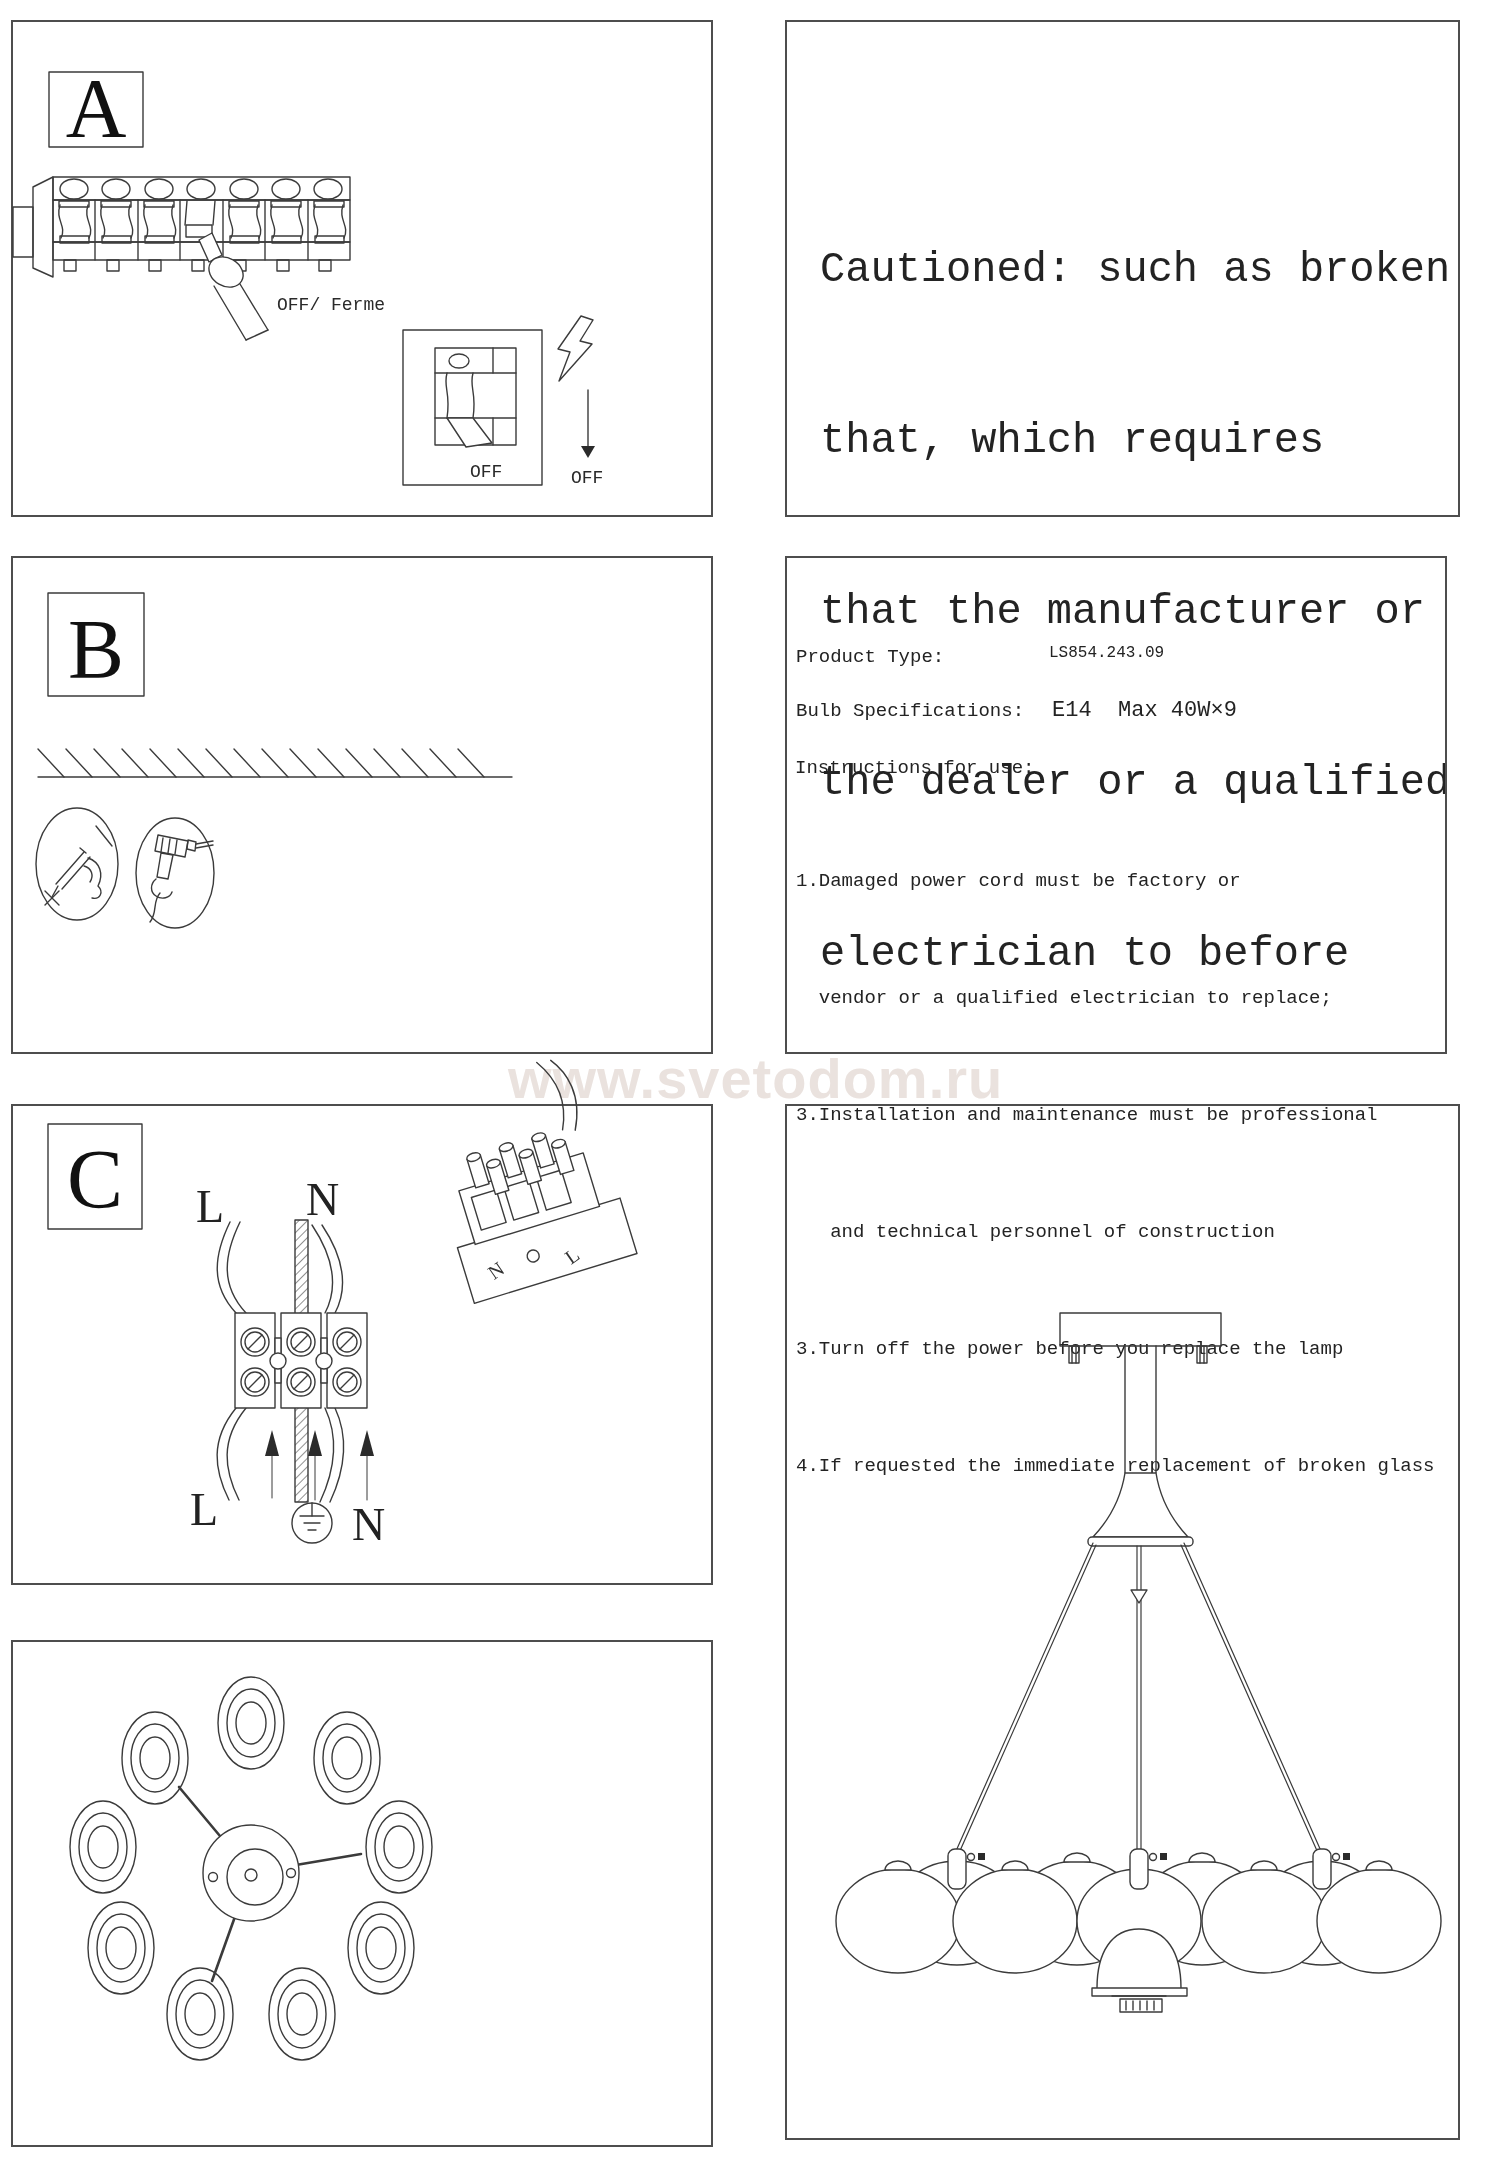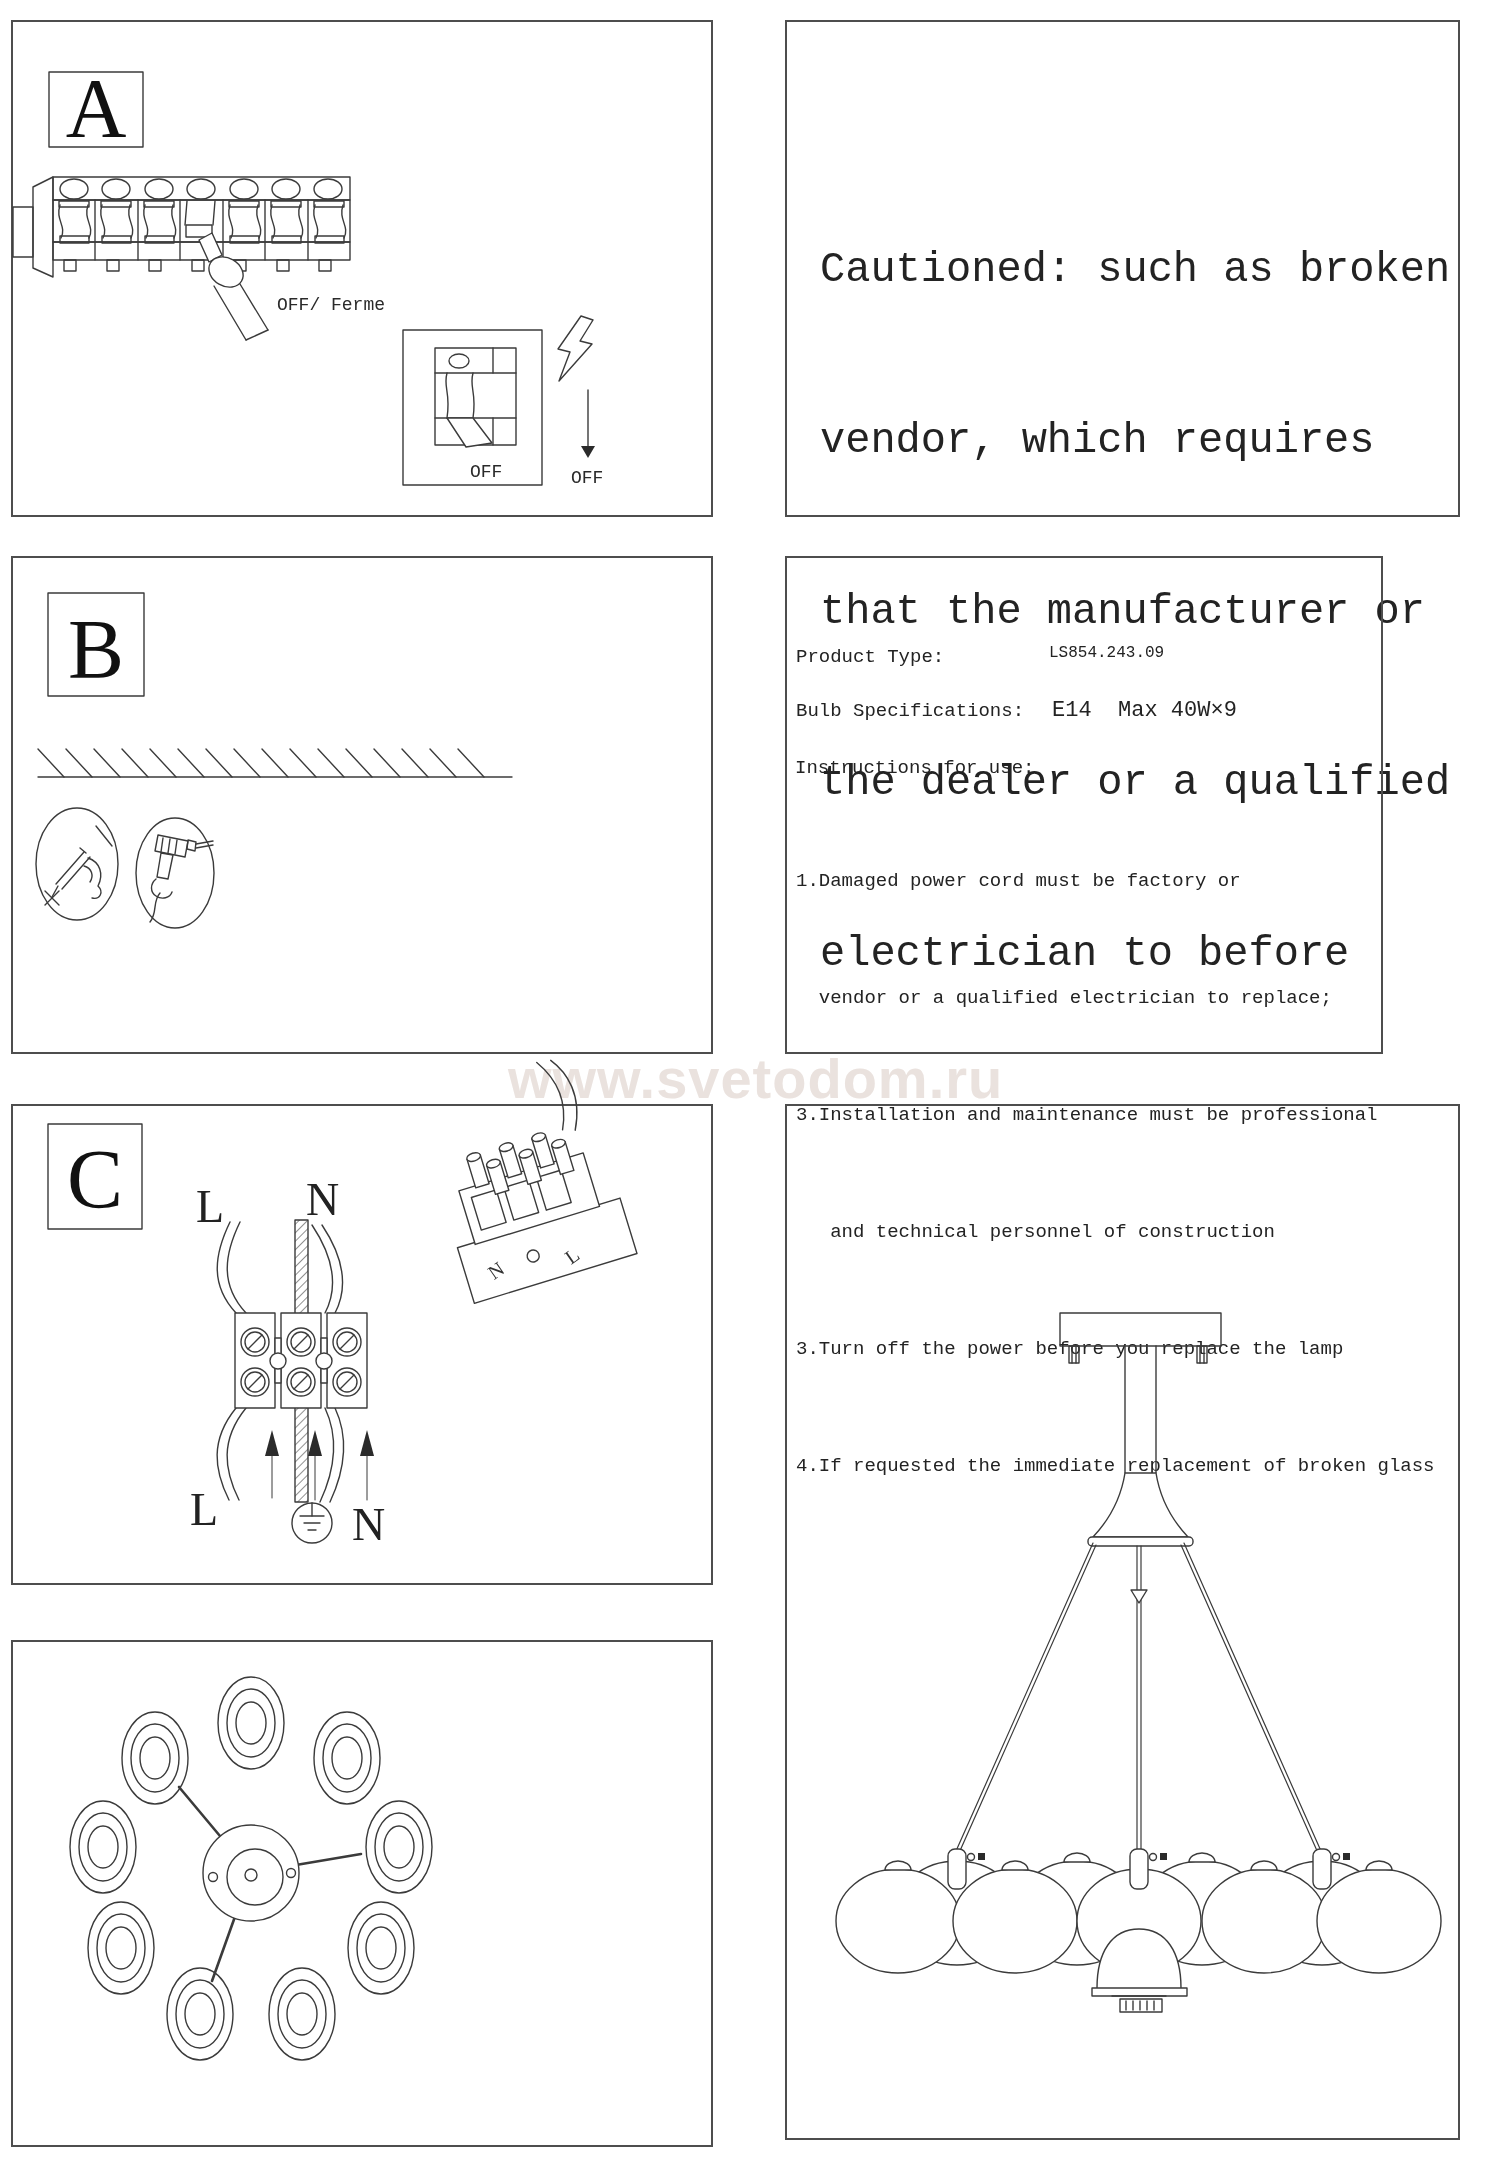--- a/index.html
+++ b/index.html
@@ -23,28 +23,28 @@
 <body>
 
 <div id="page">
 
   <div class="wm" style="color:#eae2de;">www.svetodom.ru</div>
 
   <div class="panel" style="left:11px;top:20px;width:702px;height:497px;"></div>
   <div class="panel" style="left:785px;top:20px;width:675px;height:497px;padding-left:9px;">
     <div class="caution">
       <div>Cautioned: such as broken</div>
-      <div>vendor, which requires</div>
+      <div>that, which requires</div>
       <div>that the manufacturer or</div>
       <div>the dealer or a qualified</div>
       <div>electrician to before</div>
     </div>
   </div>
   <div class="panel" style="left:11px;top:556px;width:702px;height:498px;"></div>
-  <div class="panel" style="left:785px;top:556px;width:598px;height:498px;">
+  <div class="panel" style="left:785px;top:556px;width:662px;height:498px;">
     <div class="spec spec-label" style="left:9px;top:88px;">Product Type:</div>
     <div class="spec spec-value" style="left:262px;top:86px;">LS854.243.09</div>
     <div class="spec spec-label" style="left:9px;top:142px;">Bulb Specifications:</div>
     <div class="spec spec-value" style="left:265px;top:140px;font-size:22px;">E14  Max 40W×9</div>
     <div class="spec spec-label" style="left:8px;top:199px;">Instructions for use:</div>
     <div class="instr">
       <div>1.Damaged power cord must be factory or</div>
       <div>  vendor or a qualified electrician to replace;</div>
       <div>3.Installation and maintenance must be professional</div>
       <div>   and technical personnel of construction</div>

